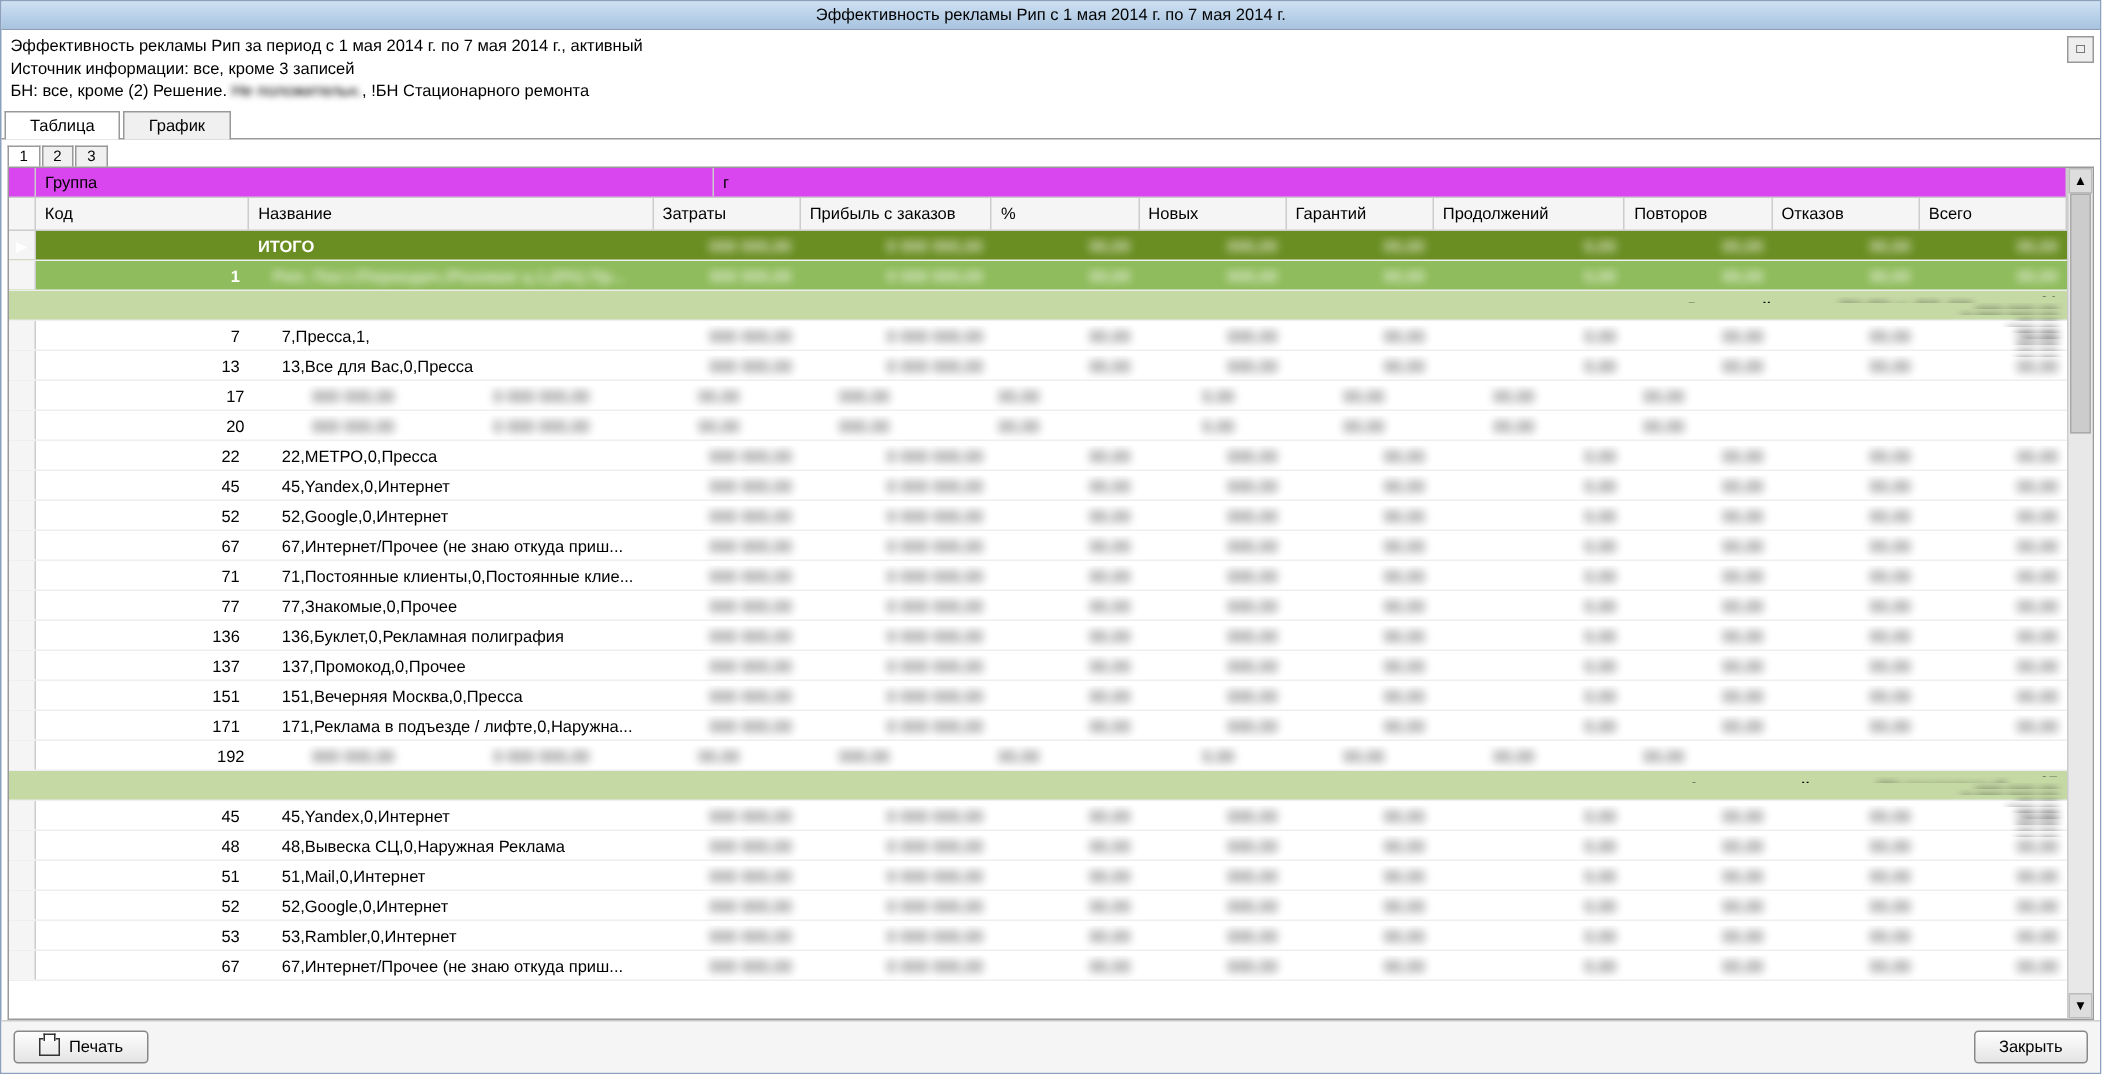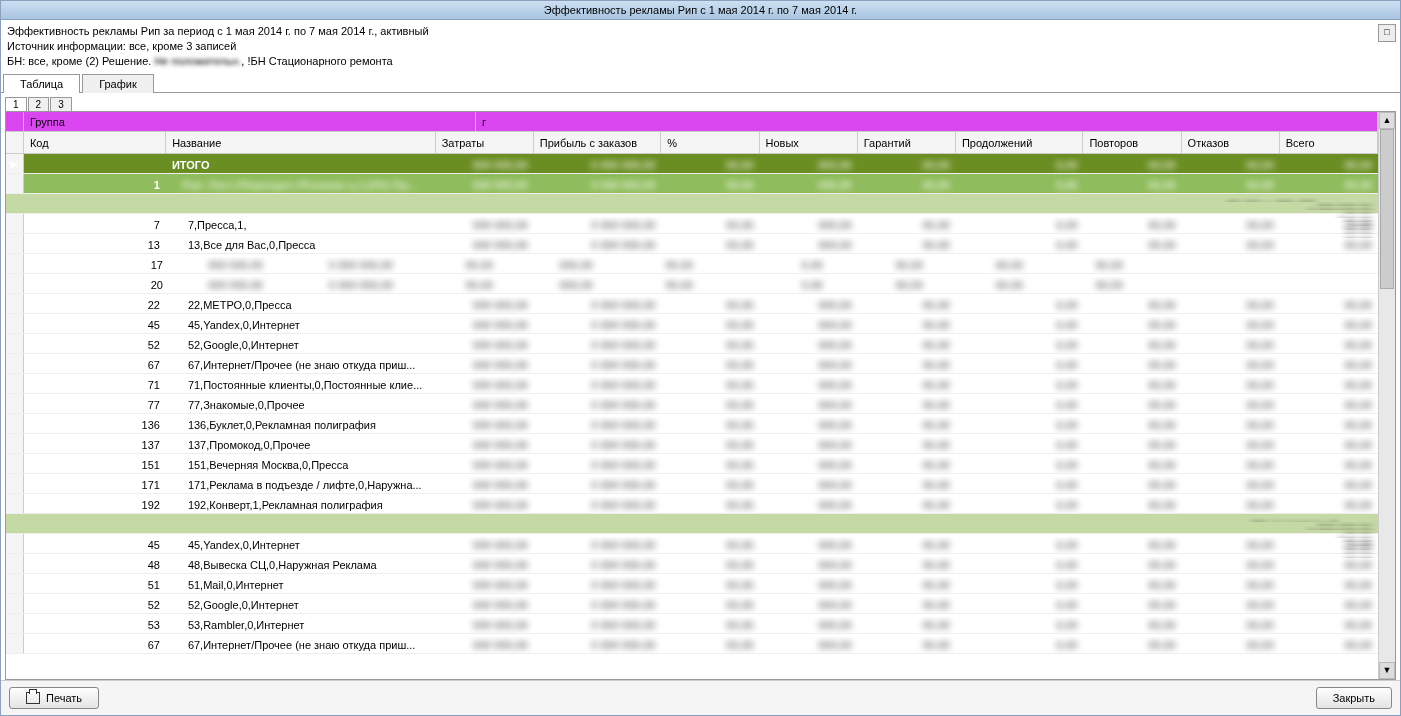--- a/index.html
+++ b/index.html
@@ -329,21 +329,20 @@
             <div class="cell c-num"><span class="bl">000,00</span></div>
             <div class="cell c-num"><span class="bl">00,00</span></div>
             <div class="cell c-num wide"><span class="bl">0,00</span></div>
             <div class="cell c-num"><span class="bl">00,00</span></div>
             <div class="cell c-num"><span class="bl">00,00</span></div>
             <div class="cell c-num"><span class="bl">00,00</span></div>
           </div>
           <div class="row lvl3">
             <div class="row-marker"></div>
             <div class="cell c-code">192</div>
-            <div class="cell c-name indent3">192,Конверт,1,Рекламная полиграфия</div>
             <div class="cell c-num"><span class="bl">000 000,00</span></div>
             <div class="cell c-num wide"><span class="bl">0 000 000,00</span></div>
             <div class="cell c-num"><span class="bl">00,00</span></div>
             <div class="cell c-num"><span class="bl">000,00</span></div>
             <div class="cell c-num"><span class="bl">00,00</span></div>
             <div class="cell c-num wide"><span class="bl">0,00</span></div>
             <div class="cell c-num"><span class="bl">00,00</span></div>
             <div class="cell c-num"><span class="bl">00,00</span></div>
             <div class="cell c-num"><span class="bl">00,00</span></div>
           </div>

